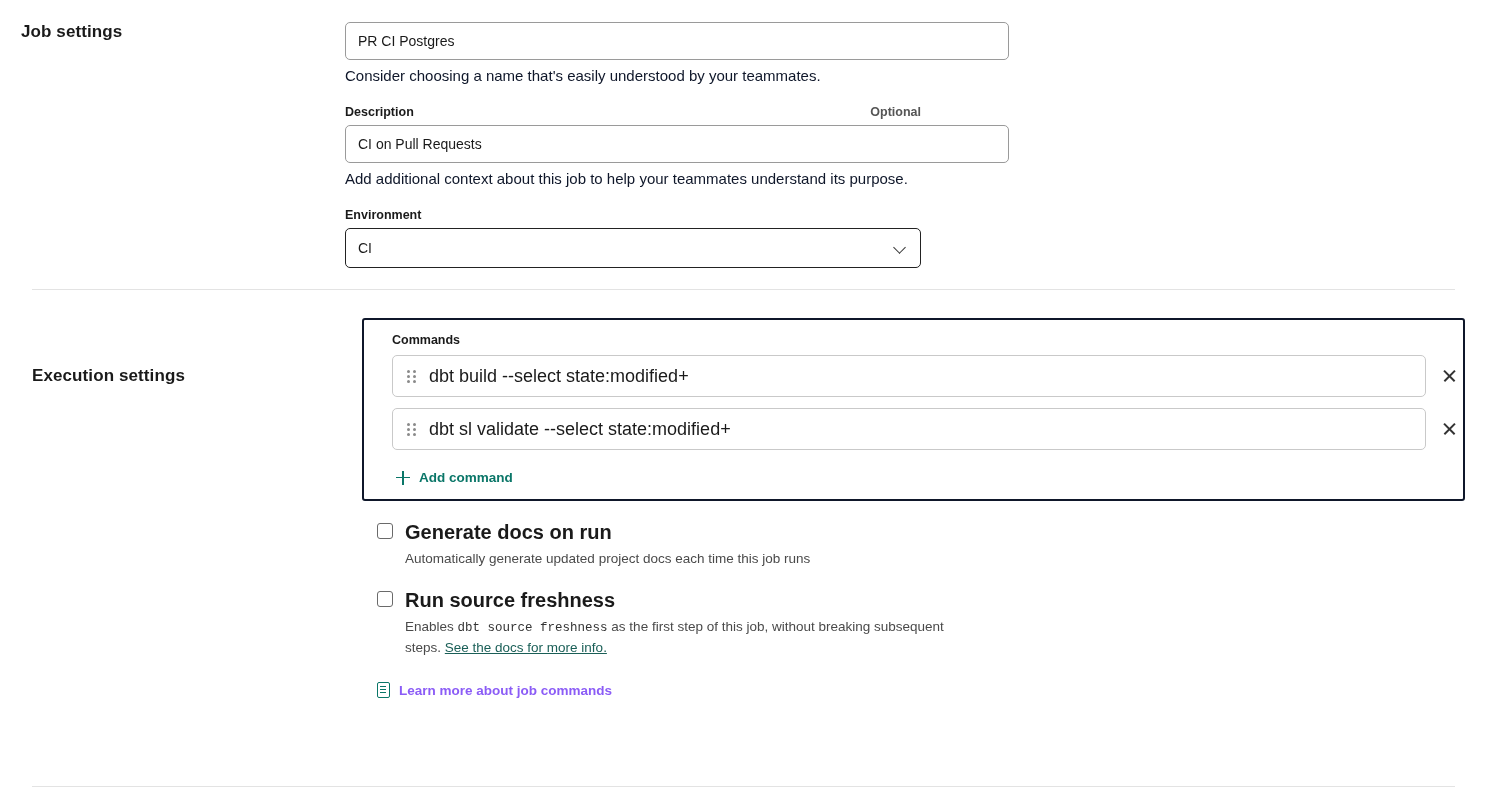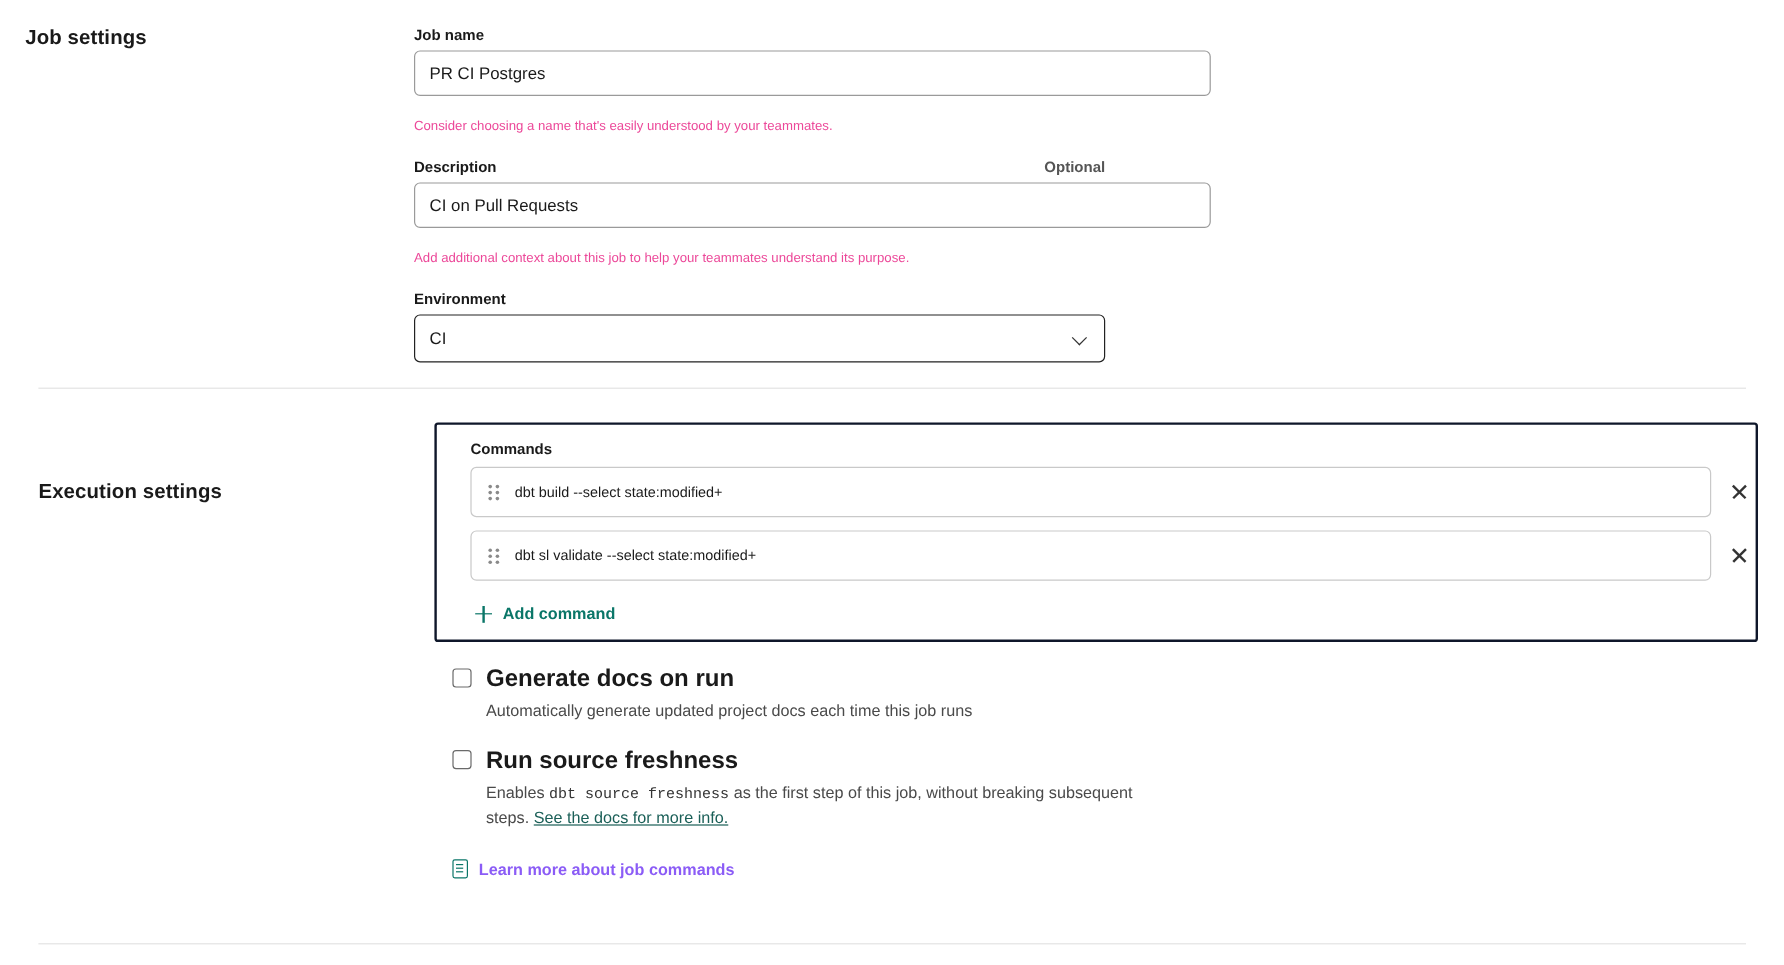--- a/index.html
+++ b/index.html
@@ -65,23 +65,23 @@
     background: #fff;
     font-size: 14px;
     color: #1a1a1a;
     padding: 0 12px;
     display: flex;
     align-items: center;
     font-family: "Liberation Sans", sans-serif;
   }
   .field-help {
     width: 700px;
-    margin-top: 19px;
-    font-size: 11px;
-    color: #ec4899;
+    margin-top: 7px;
+    font-size: 15px;
+    color: #0f172a;
   }
   .field-block { margin-bottom: 21px; }
 
   .select-input {
     width: 576px;
     height: 40px;
     border: 1px solid #222;
     border-radius: 5px;
     background: #fff;
     font-size: 14px;
@@ -163,21 +163,21 @@
     cursor: grab;
   }
   .drag-handle i {
     display: block;
     width: 3px;
     height: 3px;
     background: #8a8a8a;
     border-radius: 50%;
   }
   .command-text {
-    font-size: 12px;
+    font-size: 18px;
     color: #1a1a1a;
   }
   .remove-btn {
     width: 26px;
     height: 26px;
     margin-left: 11px;
     position: relative;
     cursor: pointer;
   }
   .remove-btn::before,
@@ -305,23 +305,20 @@
 </head>
 <body>
 
 <div class="page">
 
   <div class="section" id="job-settings">
     <div class="section-title">Job settings</div>
     <div class="section-body">
 
       <div class="field-block">
-        <div class="field-label-row">
-          <span class="field-label">Job name</span>
-        </div>
         <div class="text-input">
           <span>PR CI Postgres</span>
         </div>
         <div class="field-help">Consider choosing a name that's easily understood by your teammates.</div>
       </div>
 
       <div class="field-block">
         <div class="field-label-row">
           <span class="field-label">Description</span>
           <span class="field-optional">Optional</span>

